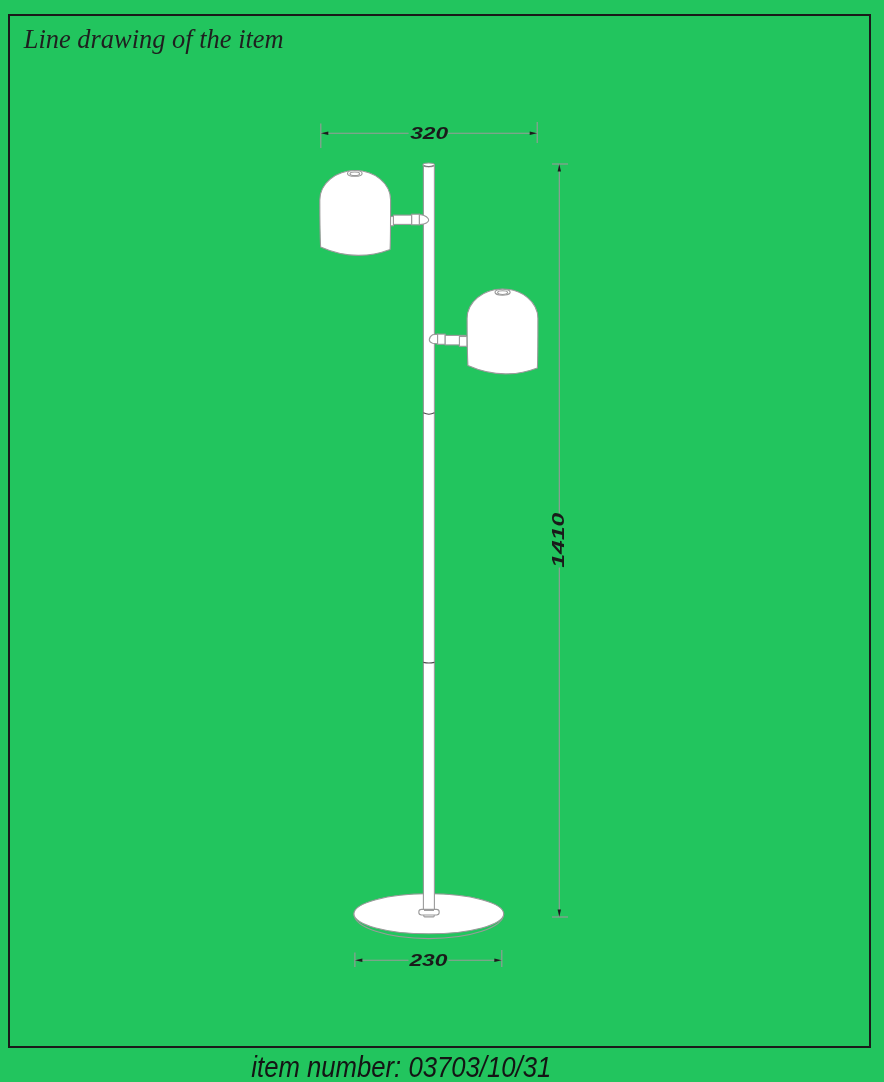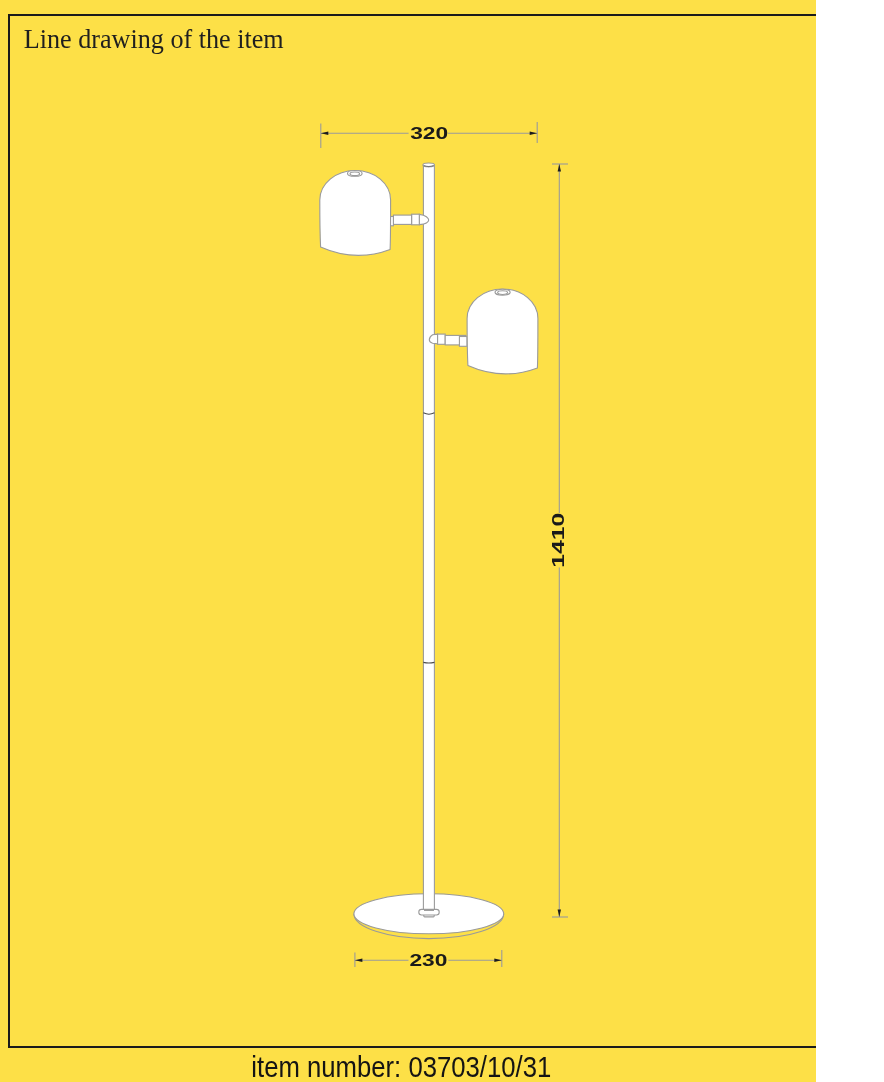--- a/index.html
+++ b/index.html
@@ -1,16 +1,16 @@
 <!DOCTYPE html>
 <html><head>
 <meta charset="utf-8">
 <style>
   html,body{margin:0;padding:0;background:#fff;}
-  #page{position:relative;width:816px;height:1082px;background:#fde047;overflow:hidden;}
+  #page{position:relative;width:884px;height:1082px;background:#22c55e;overflow:hidden;font-style:italic;}
   svg{position:absolute;left:0;top:0;}
   text{font-family:"Liberation Sans",sans-serif;}
   .ser{font-family:"Liberation Serif",serif;}
 </style>
 </head>
 <body>
 <div id="page">
 <svg width="884" height="1082" viewBox="0 0 884 1082">
 
   <rect x="9" y="15" width="861" height="1032" fill="none" stroke="#1a1a1a" stroke-width="2"></rect>

